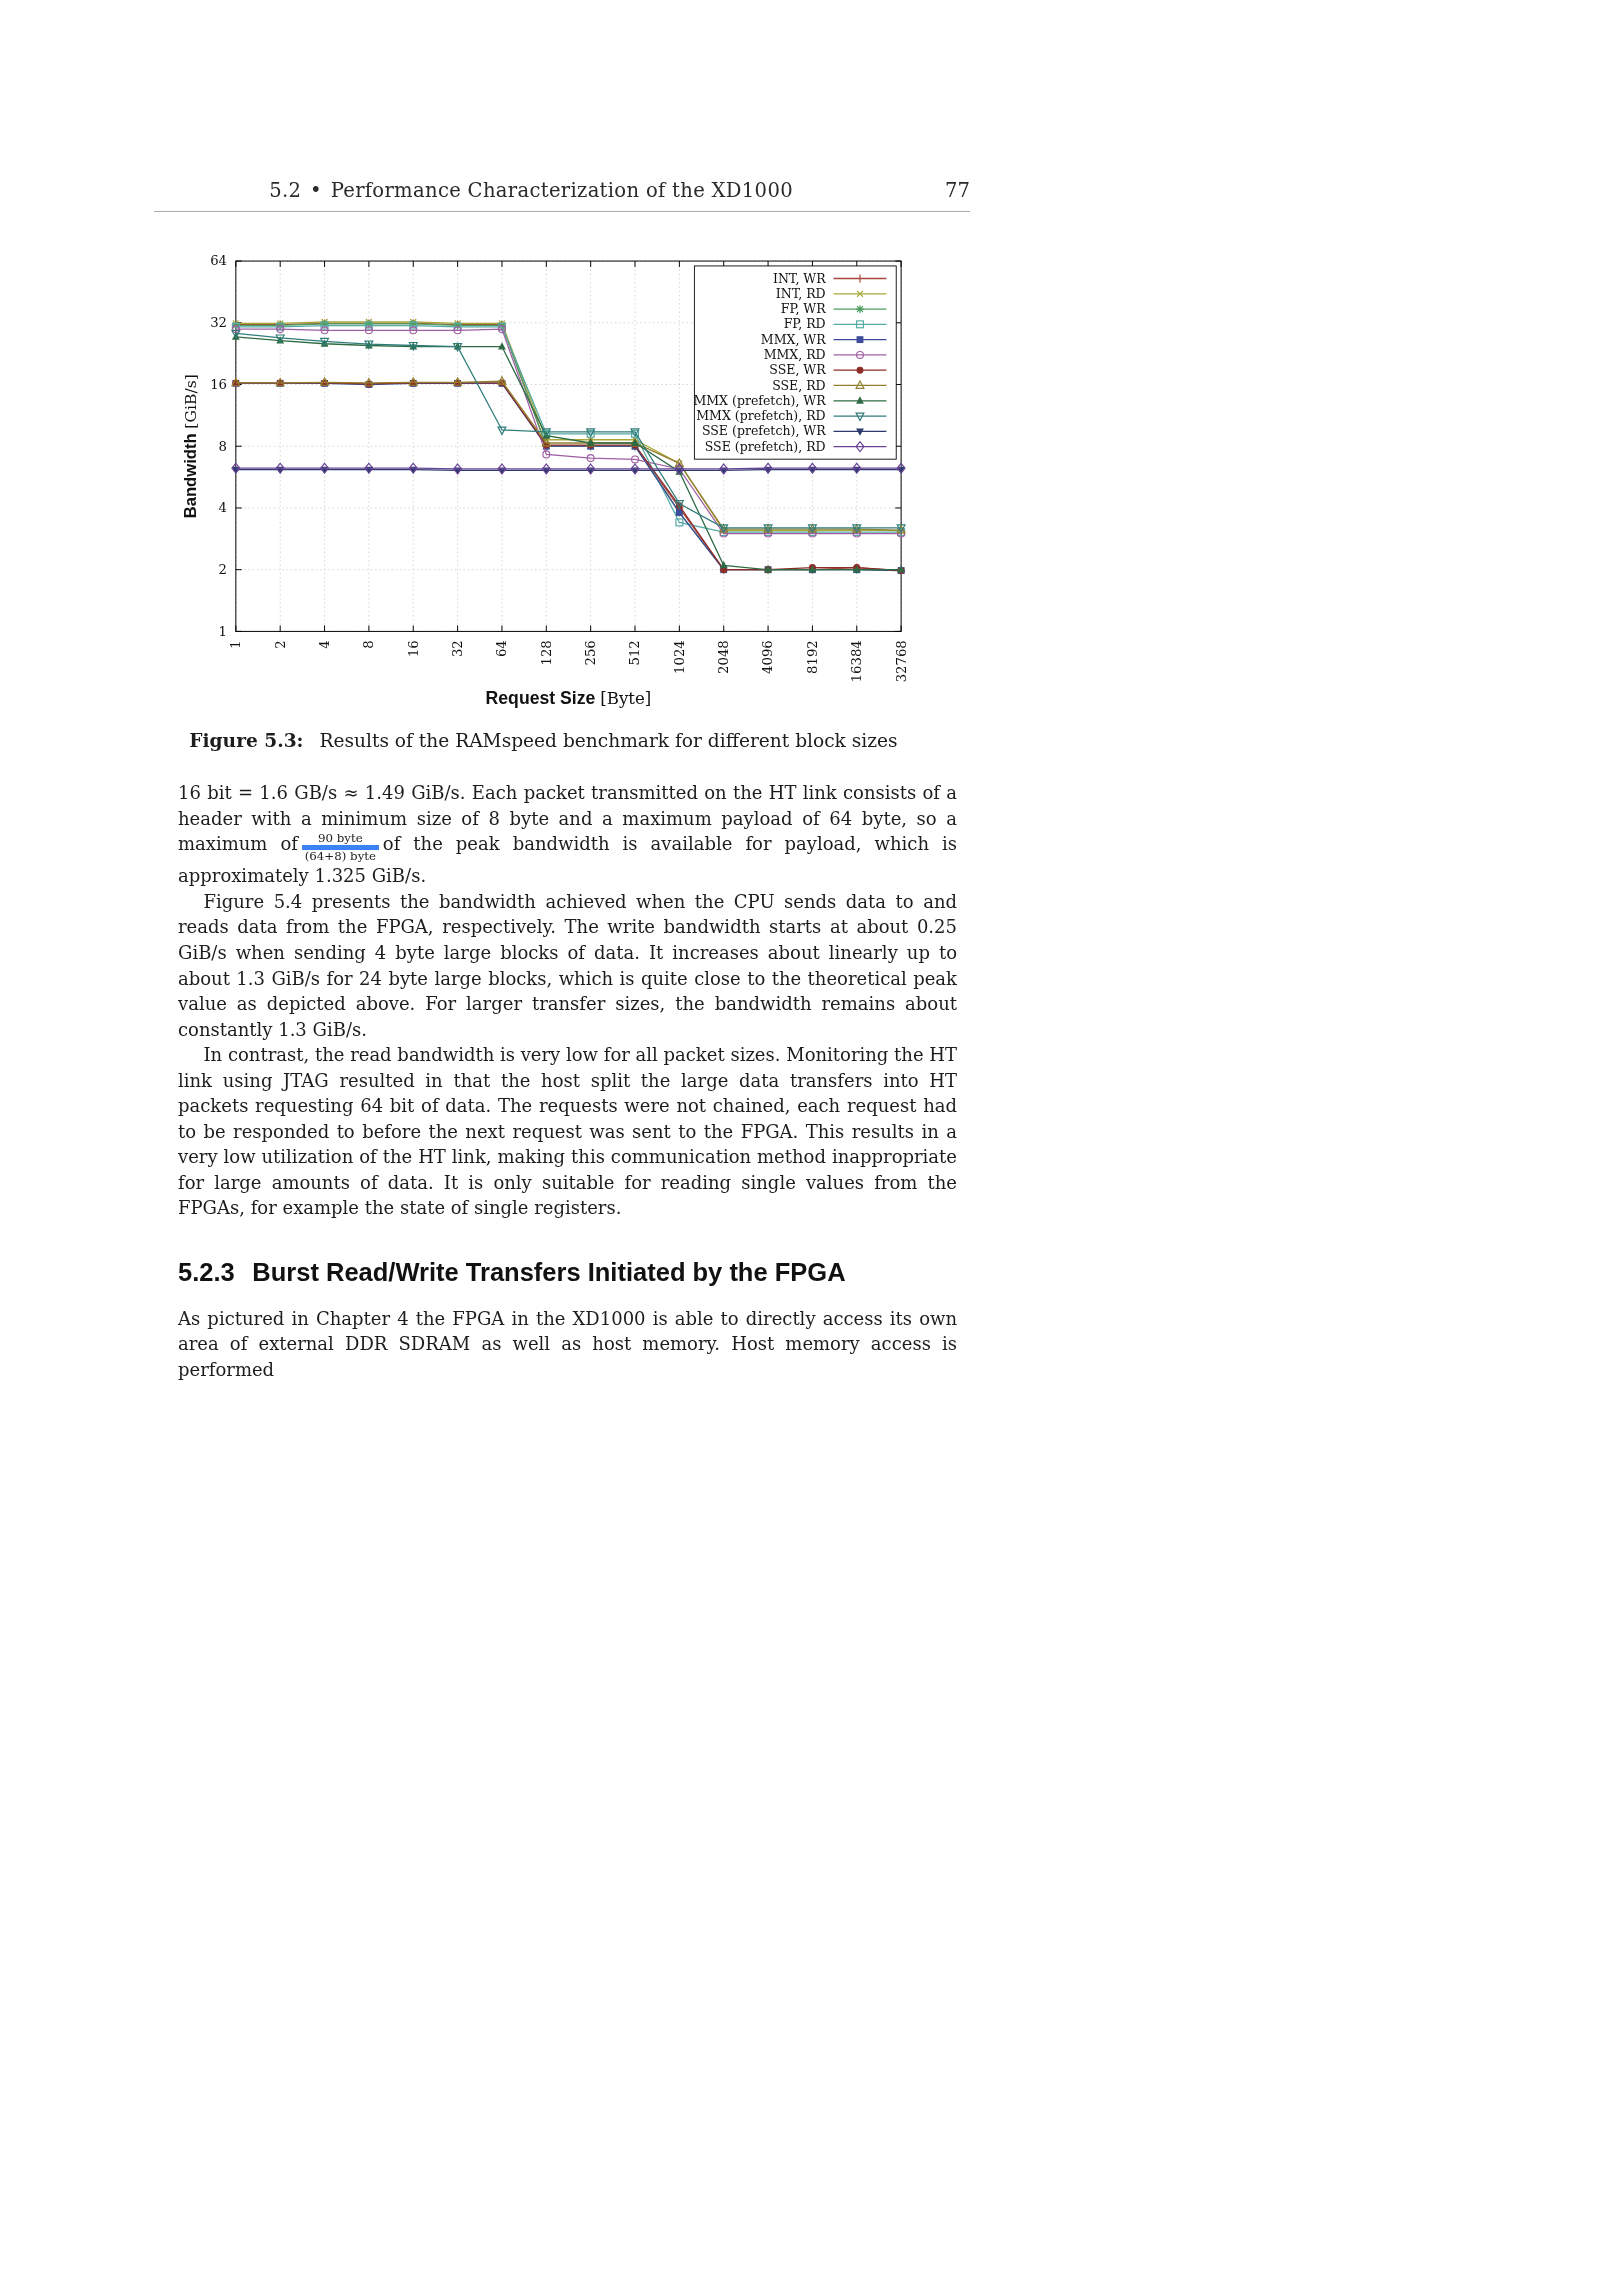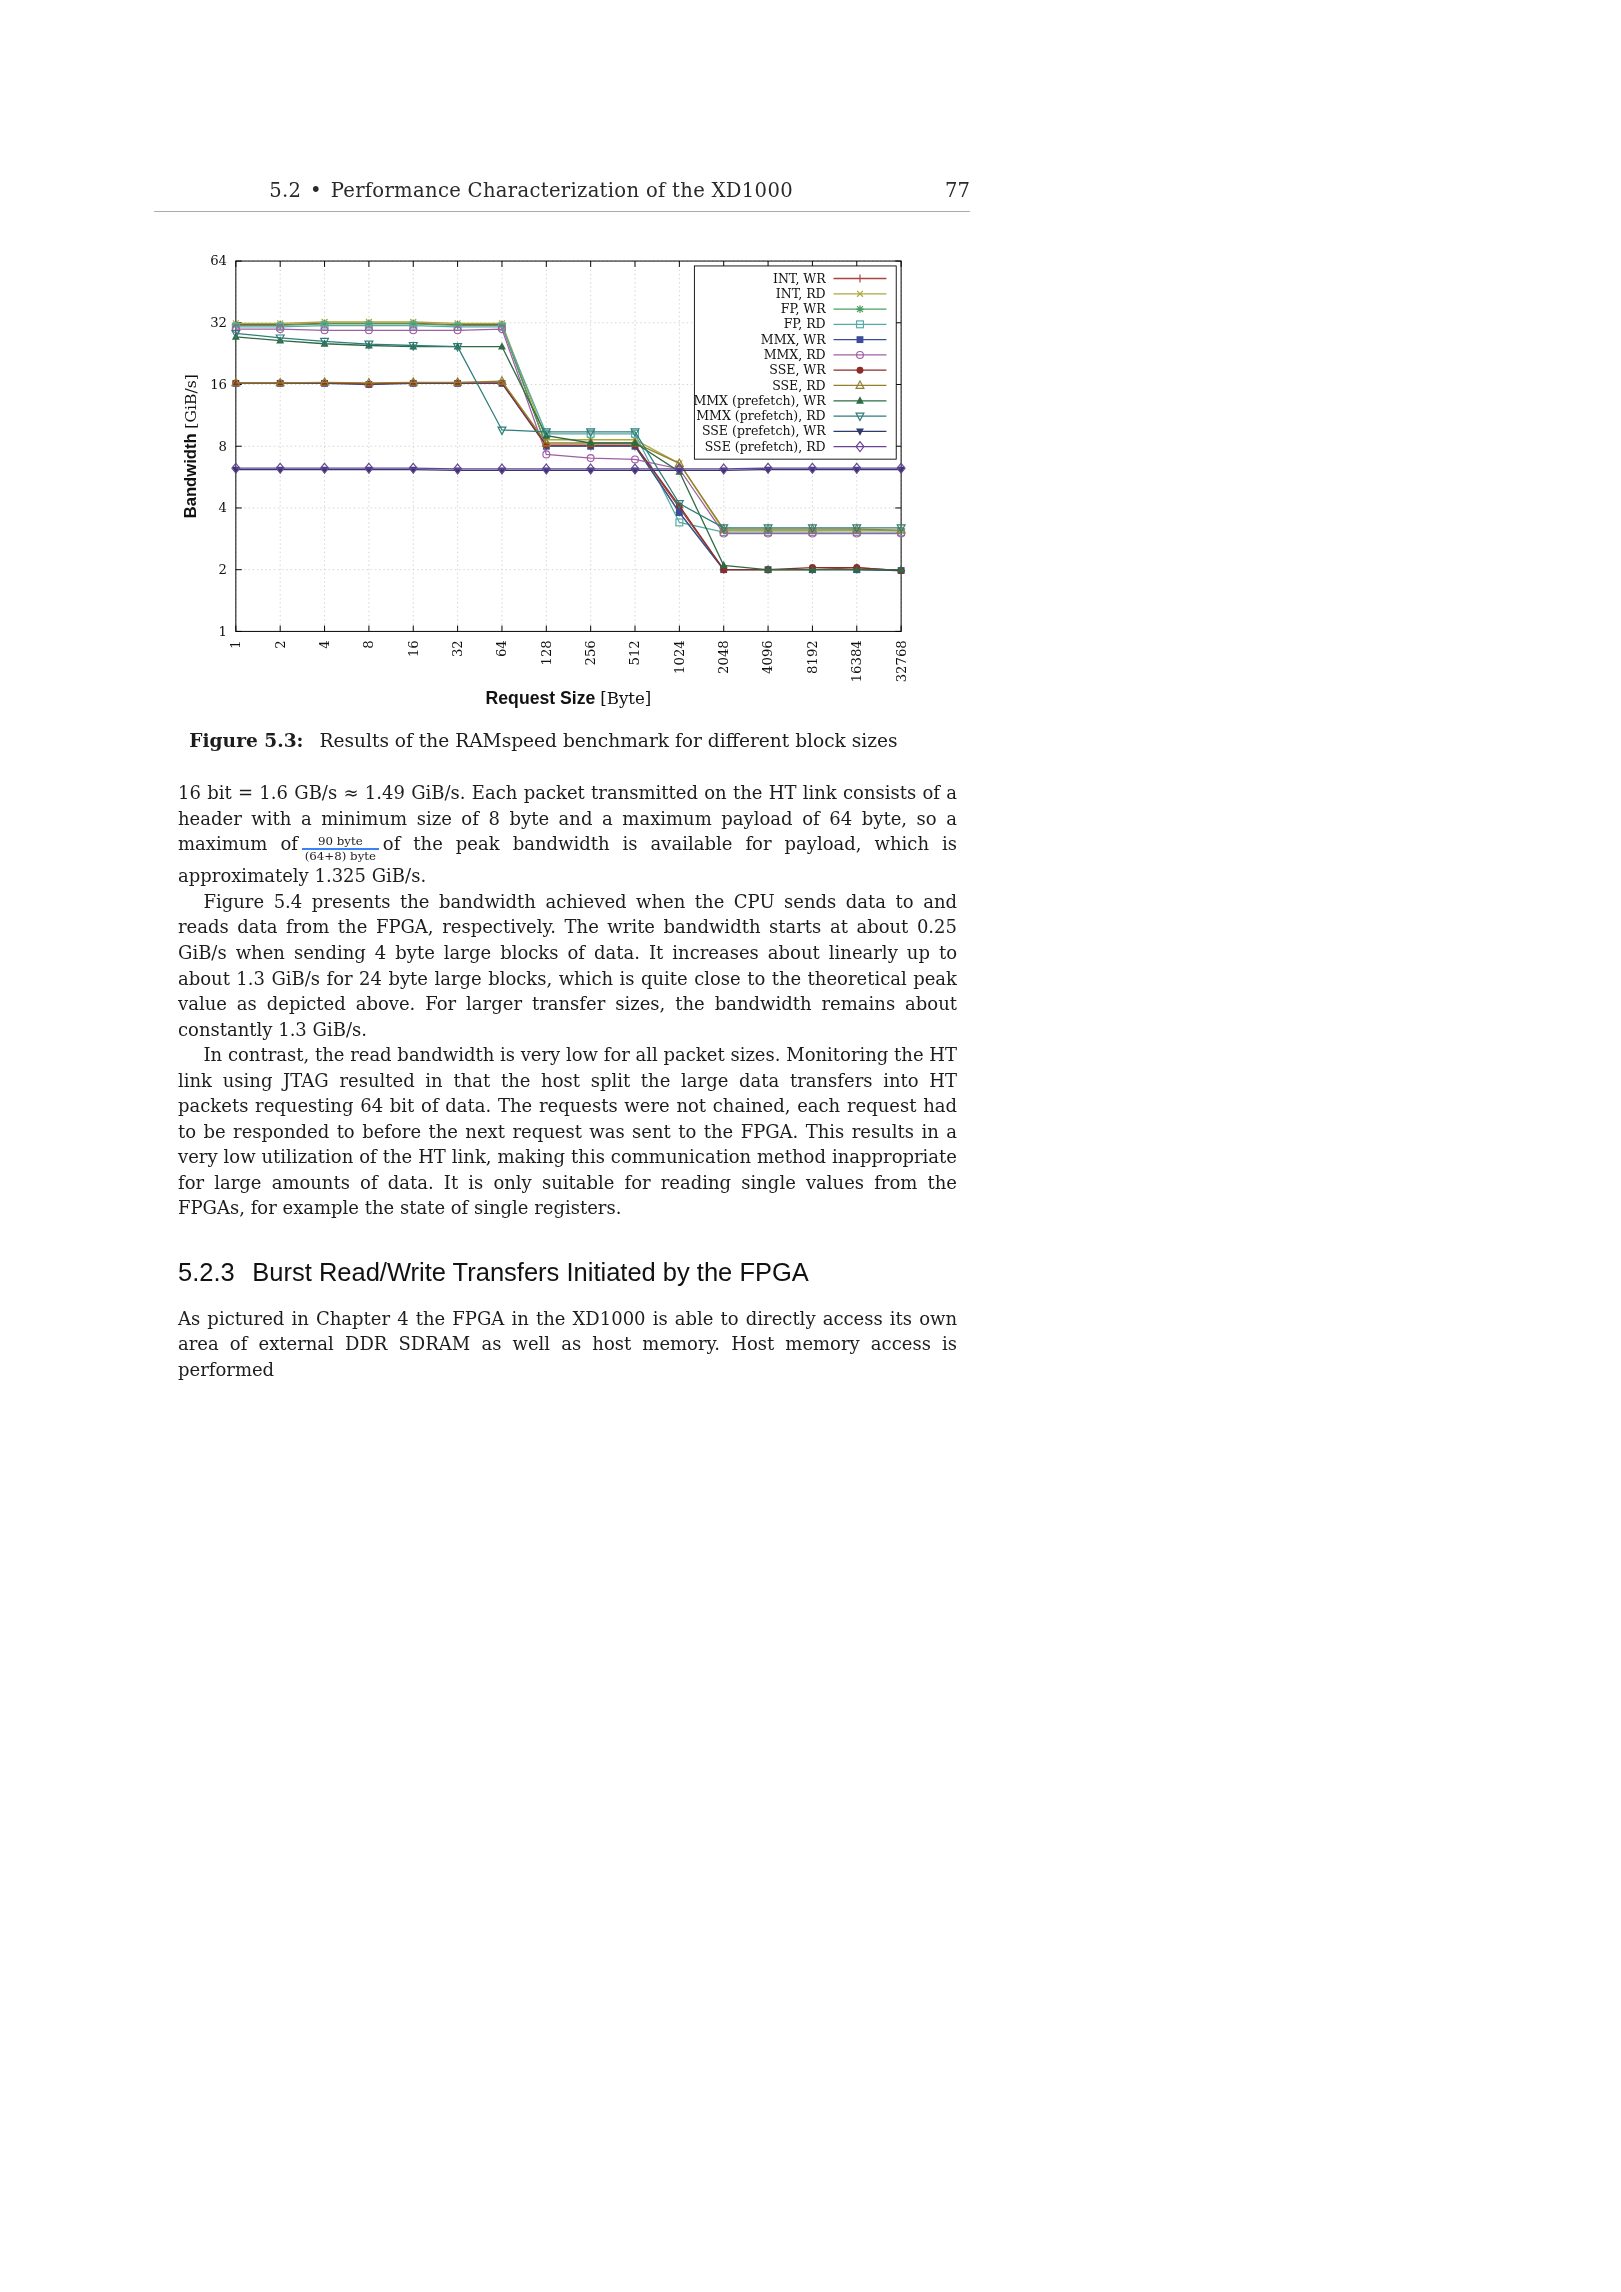--- a/index.html
+++ b/index.html
@@ -22,25 +22,25 @@
   .figure-caption .cap-text{margin-left:16px;}
 
   
   .body-copy{position:absolute;top:780px;left:154px;width:779px;
              font-size:18px;line-height:1.42;text-align:justify;margin-left:24px;}
   .body-copy p{margin:0;}
   .body-copy p.indent{text-indent:25.5px;}
   .frac{display:inline-block;vertical-align:-0.85em;text-align:center;
         font-size:11.8px;line-height:1.12;margin:0 3.9px;}
   .frac .num{display:block;padding:0 2.9px;}
-  .frac .den{display:block;border-top:2px solid #3b82f6;padding:0 2.9px;}
+  .frac .den{display:block;border-top:5px solid #3b82f6;padding:0 2.9px;}
 
   .subsection{display:flex;gap:17.6px;align-items:baseline;margin:33px 0 15.7px 0;
               font-family:"Liberation Sans","DejaVu Sans",sans-serif;
-              font-weight:normal;font-size:25.5px;color:#111;text-align:left;}
+              font-weight:bold;font-size:25.5px;color:#111;text-align:left;}
 </style>
 </head>
 <body>
 
 <div class="page">
 
   <header class="running-header">
     <div class="header-row">
       <span class="head-mark">
         <span>5.2</span><span class="head-sep">•</span><span>Performance Characterization of the XD1000</span>

